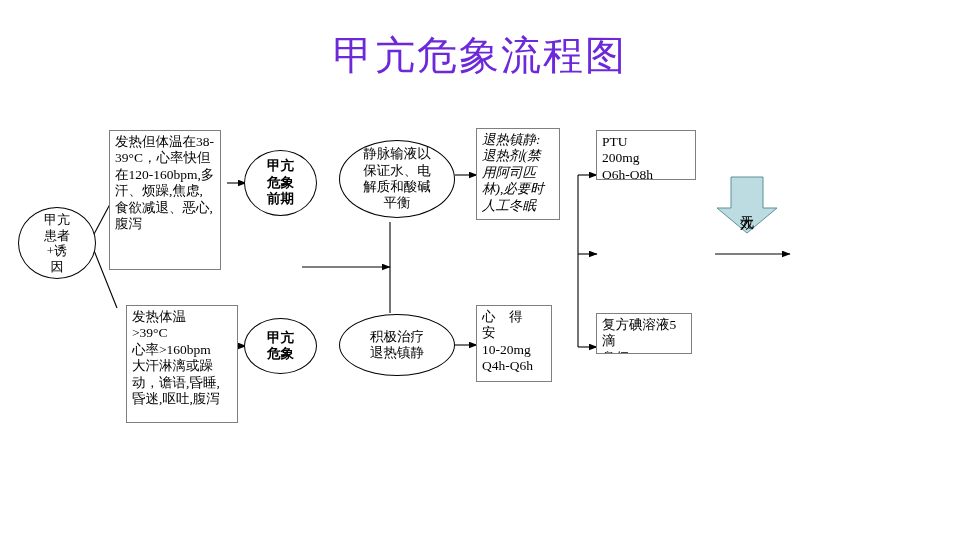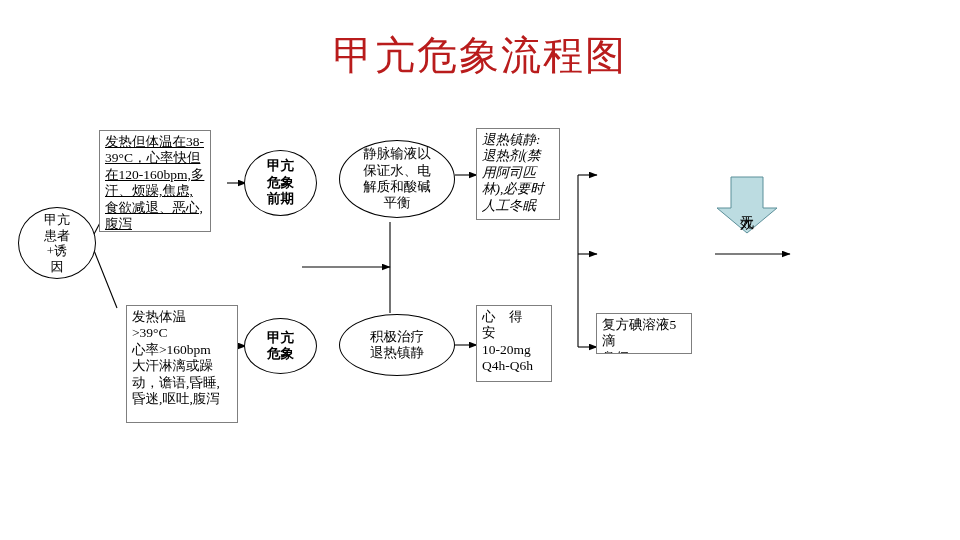--- a/index.html
+++ b/index.html
@@ -17,21 +17,21 @@
   }
   #title {
     position: absolute;
     left: 0;
     top: 32px;
     width: 960px;
     text-align: center;
     font-family: "Liberation Serif", "DejaVu Serif", serif;
     font-size: 40px;
     line-height: 48px;
-    color: #b91c1c;
+    color: #6d28d9;
     letter-spacing: 2px;
     white-space: nowrap;
   }
   .node {
     position: absolute;
     box-sizing: border-box;
     color: #000000;
     font-family: "Liberation Serif", "DejaVu Serif", serif;
   }
   .rect {
@@ -124,21 +124,21 @@
     <span style="writing-mode:vertical-rl; text-orientation:upright; letter-spacing:1px;">无效</span>
   </div>
 
   <div class="node ellipse" style="left:18px; top:207px; width:78px; height:72px;">
     <div class="inner" style="white-space:pre-line; font-size:13px; line-height:15.5px;">甲亢
 患者
 +诱
 因</div>
   </div>
 
-  <div class="node rect" style="left:99px; top:130px; width:112px; height:102px;text-decoration:underline;">
+  <div class="node rect" style="left:109px; top:130px; width:112px; height:140px;">
     <span>发热但体温在38-39°C，心率快但在120-160bpm,多汗、烦躁,焦虑,食欲减退、恶心,腹泻</span>
   </div>
 
   <div class="node rect" style="left:126px; top:305px; width:112px; height:118px;">
     <span style="white-space:pre-line;">发热体温
 &gt;39°C
 心率&gt;160bpm
 大汗淋漓或躁动，谵语,昏睡,昏迷,呕吐,腹泻</span>
   </div>
 
@@ -181,20 +181,24 @@
 人工冬眠</span>
   </div>
 
   <div class="node rect" style="left:476px; top:305px; width:76px; height:77px;">
     <span style="white-space:pre-line;">心　得
 安
 10-20mg
 Q4h-Q6h</span>
   </div>
 
+  <div class="node rect" style="left:596px; top:130px; width:100px; height:50px;">
+    <span style="white-space:pre-line;">PTU　　200mg
+Q6h-Q8h</span>
+  </div>
 
 
   <div class="node rect" style="left:596px; top:313px; width:96px; height:41px;">
     <span style="white-space:pre-line;">复方碘溶液5滴
 鼻伺 Q6h</span>
   </div>
 
 
 </div>
 

